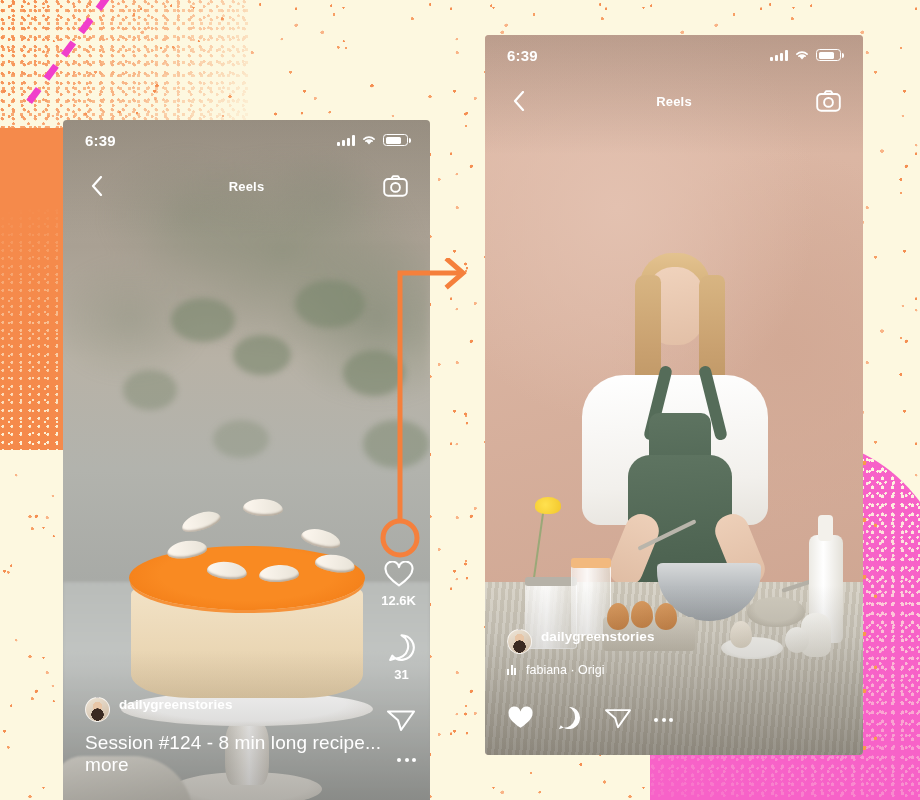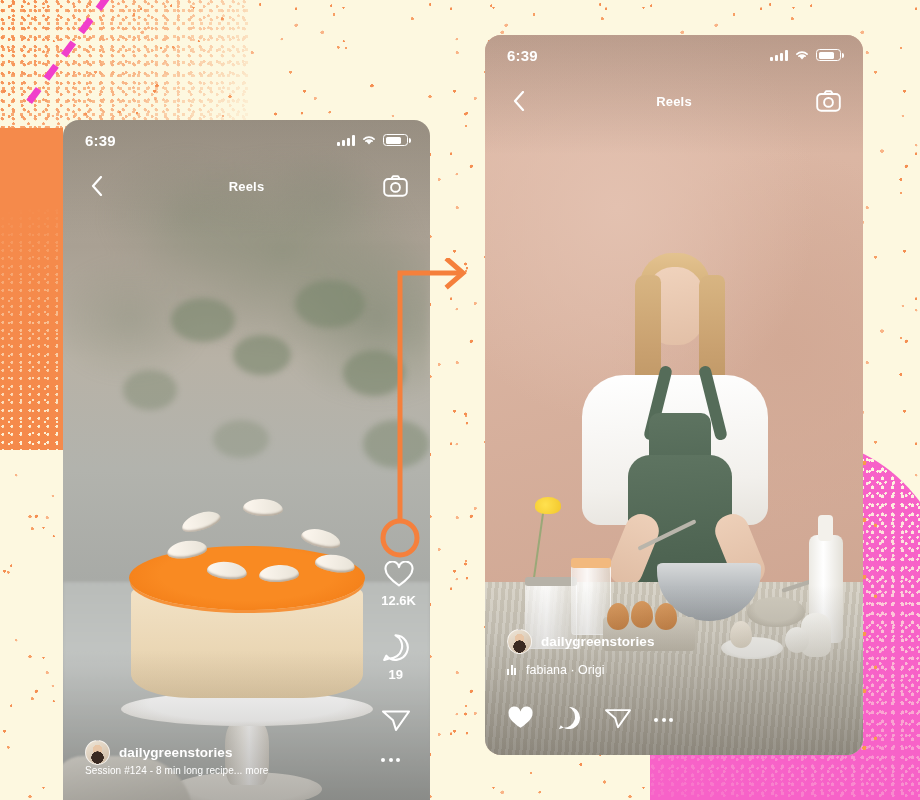--- a/index.html
+++ b/index.html
@@ -115,21 +115,21 @@
     background-image:
       radial-gradient(circle at 35% 40%, #F99A4B 0 2px, transparent 2.2px),
       radial-gradient(circle at 75% 20%, #F99A4B 0 1.6px, transparent 1.8px);
     background-size: 64px 57px, 82px 71px;
   }
 
   
   .phone {
     position: absolute;
     overflow: hidden;
-    border-radius: 16px;
+    border-radius: 4px;
   }
   #phone-left  { left: 63px;  top: 120px; width: 367px; height: 700px; }
   #phone-right { left: 485px; top: 35px;  width: 378px; height: 720px; }
 
   
   .scene-cake {
     position: absolute; inset: 0;
     background:
       linear-gradient(180deg, #b3aa9c 0%, #a9a093 18%, #b8b2a6 34%, #b2b3ad 50%, #a8aaa6 66%, #b4b6b3 78%, #bfc1bf 100%);
   }
@@ -360,41 +360,41 @@
   .tc-line2 {
     font-family: "Liberation Sans", sans-serif;
     font-size: 20px; color: #E3561B; margin-top: 3px; letter-spacing: .4px;
   }
 
   
   .meta {
     position: absolute; left: 22px; right: 16px;
     color: #fff;
   }
-  .meta-user { display: flex; align-items: center; gap: 9px; }
+  .meta-user { display: flex; align-items: flex-start; gap: 9px; }
   .avatar {
     width: 25px; height: 25px; border-radius: 50%;
     background:
       radial-gradient(circle at 50% 72%, #3a2a22 0 30%, transparent 31%),
       radial-gradient(circle at 50% 38%, #e8c6a7 0 26%, transparent 27%),
       linear-gradient(150deg, #efe6d8, #cdb9a2);
     border: 1.3px solid rgba(255,255,255,.75);
     flex: none;
   }
   .meta-name { font-size: 13.5px; font-weight: bold; letter-spacing: .1px; }
-  .meta-caption { font-size: 10px; letter-spacing: .1px; }
+  .meta-caption { font-size: 19px; margin-top: 10px; letter-spacing: .1px; }
   .audio-row { display: flex; align-items: center; gap: 10px; margin-top: 9px; font-size: 12.5px; }
   .audio-bars { display: flex; align-items: flex-end; gap: 1.5px; height: 10px; }
   .audio-bars i { display: block; width: 2px; background: #fff; }
   .audio-bars i:nth-child(1){height:6px;} .audio-bars i:nth-child(2){height:10px;} .audio-bars i:nth-child(3){height:7px;}
 
   
   .rail {
     position: absolute; right: 14px; bottom: 58px;
-    display: flex; flex-direction: column; align-items: flex-start; gap: 6px;
+    display: flex; flex-direction: column; align-items: flex-end; gap: 6px;
     color: #fff;
   }
   .rail-item { display: flex; flex-direction: column; align-items: center; gap: 5px; cursor: pointer; }
   .rail-count { font-size: 13px; font-weight: bold; }
   .rail-gap { height: 13px; }
   .dots3 { display: flex; gap: 3.5px; }
   .dots3 i { width: 4px; height: 4px; background: #fff; border-radius: 50%; display: block; }
 
   
   .actionbar {
@@ -494,21 +494,21 @@
         <svg width="30" height="27" viewBox="0 0 30 27">
           <path d="M15 24.5 C5 17.5 1.6 12.8 1.6 8.6 A6.8 6.8 0 0 1 15 6.1 A6.8 6.8 0 0 1 28.4 8.6 C28.4 12.8 25 17.5 15 24.5 Z" stroke="#fff" stroke-width="2.1" fill="none" stroke-linejoin="round"></path>
         </svg>
         <span class="rail-count">12.6K</span>
       </div>
       <div class="rail-gap"></div>
       <div class="rail-item">
         <svg width="29" height="29" viewBox="0 0 29 29">
           <path d="M14.5 2.2 a12.3 12.3 0 1 1 -9.2 20.5 l-2.1 4.3 4.8 -1.6 A12.3 12.3 0 0 0 14.5 2.2 Z" stroke="#fff" stroke-width="2.1" fill="none" stroke-linejoin="round"></path>
         </svg>
-        <span class="rail-count">19</span>
+        <span class="rail-count">31</span>
       </div>
       <div class="rail-gap"></div>
       <div class="rail-item">
         <svg width="30" height="26" viewBox="0 0 30 26">
           <path d="M2 4.5 L28 4.5 L15 23 L12 13.2 Z" stroke="#fff" stroke-width="2.1" fill="none" stroke-linejoin="round"></path>
         </svg>
       </div>
       <div class="rail-gap"></div>
       <div class="rail-item">
         <span class="dots3">

